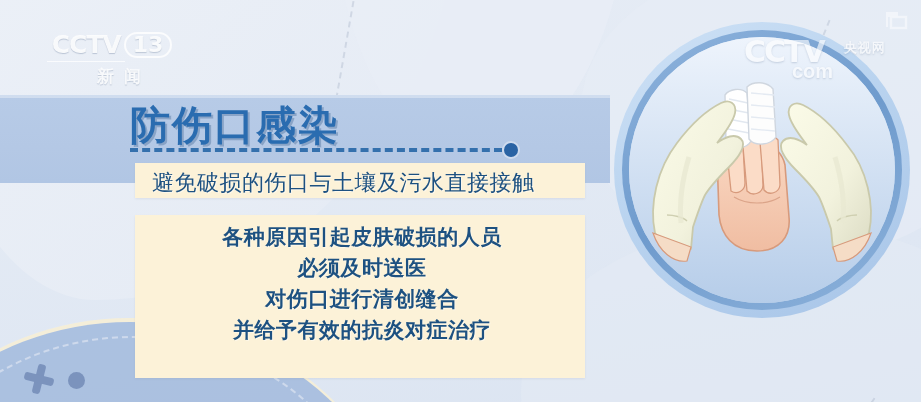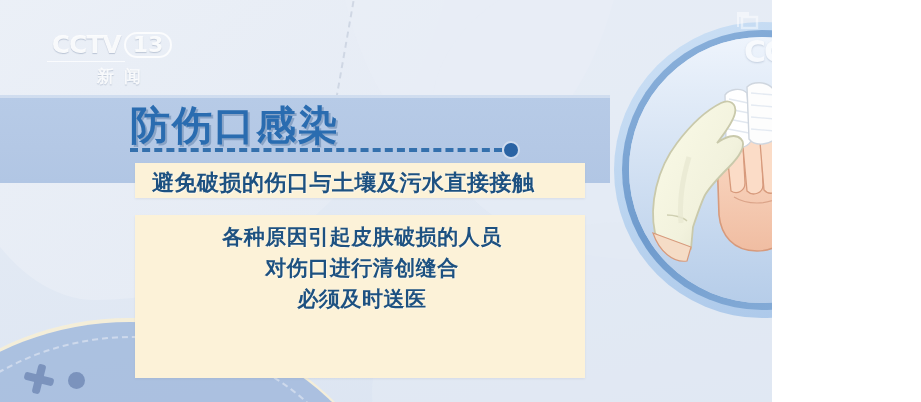--- a/index.html
+++ b/index.html
@@ -1,20 +1,20 @@
 <!DOCTYPE html>
 <html><head>
 <meta charset="utf-8">
 <style>
   html,body{margin:0;padding:0;background:#fff;}
   body{font-family:"Liberation Sans","DejaVu Sans",sans-serif;}
 
   #frame{
     position:relative;
-    width:772px;height:402px;
+    width:921px;height:402px;
     overflow:hidden;
     background:linear-gradient(170deg,#e6ecf5 0%,#e3eaf4 40%,#dfe7f3 70%,#dbe4f1 100%);
   }
 
   
   .bg-soft-a{
     position:absolute;left:-60px;top:-120px;width:520px;height:420px;
     background:linear-gradient(140deg,#eef2f8 0%,#e4eaf4 100%);
     border-radius:0 0 70% 30%/0 0 100% 60%;
     opacity:.85;
@@ -141,21 +141,21 @@
   .panel{
     position:absolute;left:135px;
     background:#fcf2d8;
     box-shadow:0 1px 2px rgba(120,130,150,.12);
   }
   .panel-sub{top:163px;width:450px;height:35px;}
   .panel-body{top:215px;width:450px;height:163px;}
 
   .sub-text{
     position:absolute;left:152px;top:168px;
-    font-size:22px;font-weight:700;letter-spacing:.5px;
+    font-size:22px;font-weight:400;letter-spacing:.5px;
     color:#1d5181;
     text-shadow:1px 1px 0 rgba(255,255,255,.5);
   }
 
   .body-lines{
     position:absolute;left:152px;top:221px;width:420px;text-align:center;
   }
   .body-line{
     font-size:21px;font-weight:700;letter-spacing:.5px;
     color:#1d5181;line-height:31px;
@@ -243,22 +243,23 @@
   <div class="headline">防伤口感染</div>
   <div class="dash-rule"></div>
   <div class="dash-dot"></div>
 
   <div class="panel panel-sub"></div>
   <div class="sub-text">避免破损的伤口与土壤及污水直接接触</div>
 
   <div class="panel panel-body"></div>
   <div class="body-lines">
     <div class="body-line">各种原因引起皮肤破损的人员</div>
+    <div class="body-line">必须及时送医</div>
     <div class="body-line">对伤口进行清创缝合</div>
-    <div class="body-line">必须及时送医</div>
+    <div class="body-line">并给予有效的抗炎对症治疗</div>
   </div>
 
   <div class="circle-wrap">
     <div class="ring-outer"></div>
     <div class="ring-mid"></div>
     <div class="ring-inner">
       <svg class="photo-svg" viewBox="0 0 266 266">
         <defs>
           <linearGradient id="gl" x1="0" y1="0" x2="1" y2="1">
             <stop offset="0%" stop-color="#fbfbe8"></stop>

